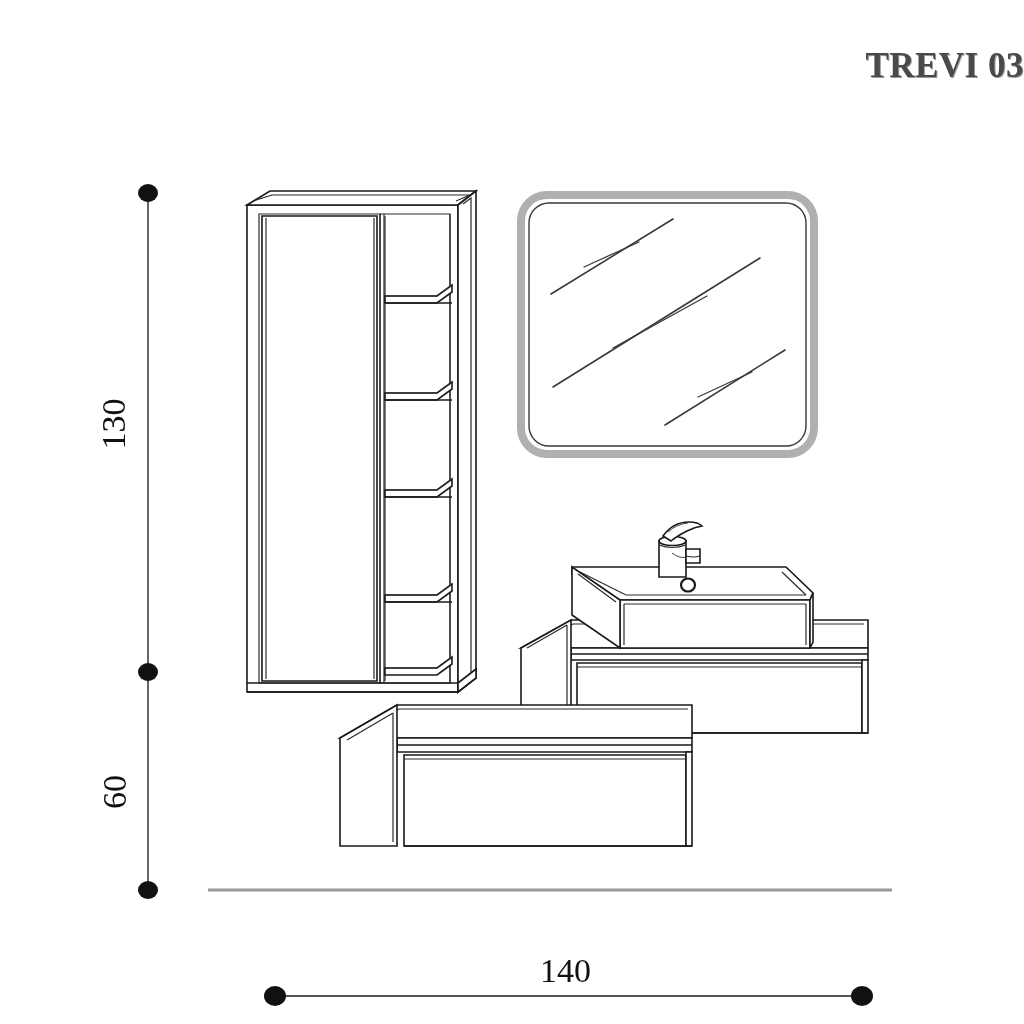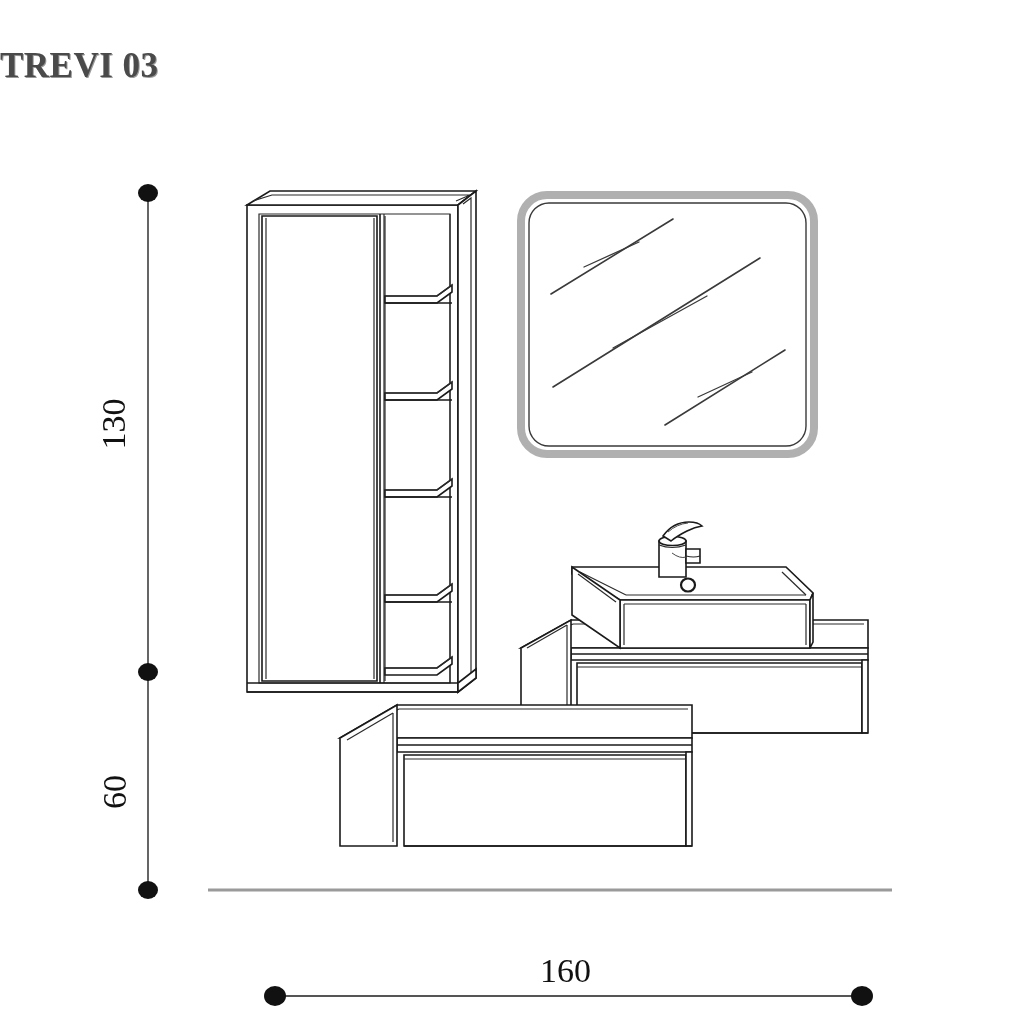--- a/index.html
+++ b/index.html
@@ -19,21 +19,21 @@
     position: relative;
     width: 1024px;
     height: 1024px;
     background: #ffffff;
   }
   #title {
     position: absolute;
     left: 0;
     top: 46px;
     width: 1024px;
-    text-align: left;
+    text-align: right;
     font-family: "Liberation Serif", serif;
     font-weight: bold;
     font-size: 35px;
     letter-spacing: 0.5px;
     color: #4a4a4a;
     text-shadow: 1px 1px 0 #9a9a9a;
     user-select: none;
   }
   #drawing {
     position: absolute;
@@ -260,15 +260,15 @@
       <polygon class="fillw" points="686,752 692,752 692,846 686,846"></polygon>
       <line class="ln" x1="404" y1="846" x2="692" y2="846"></line>
     </g>
 
   </svg>
 
   <div class="dimlabel" id="dim-v-130">130</div>
 
   <div class="dimlabel" id="dim-v-60">60</div>
 
-  <div class="dimlabel" id="dim-h-160">160</div>
+  <div class="dimlabel" id="dim-h-160">140</div>
 
 </div>
 
 </body></html>

